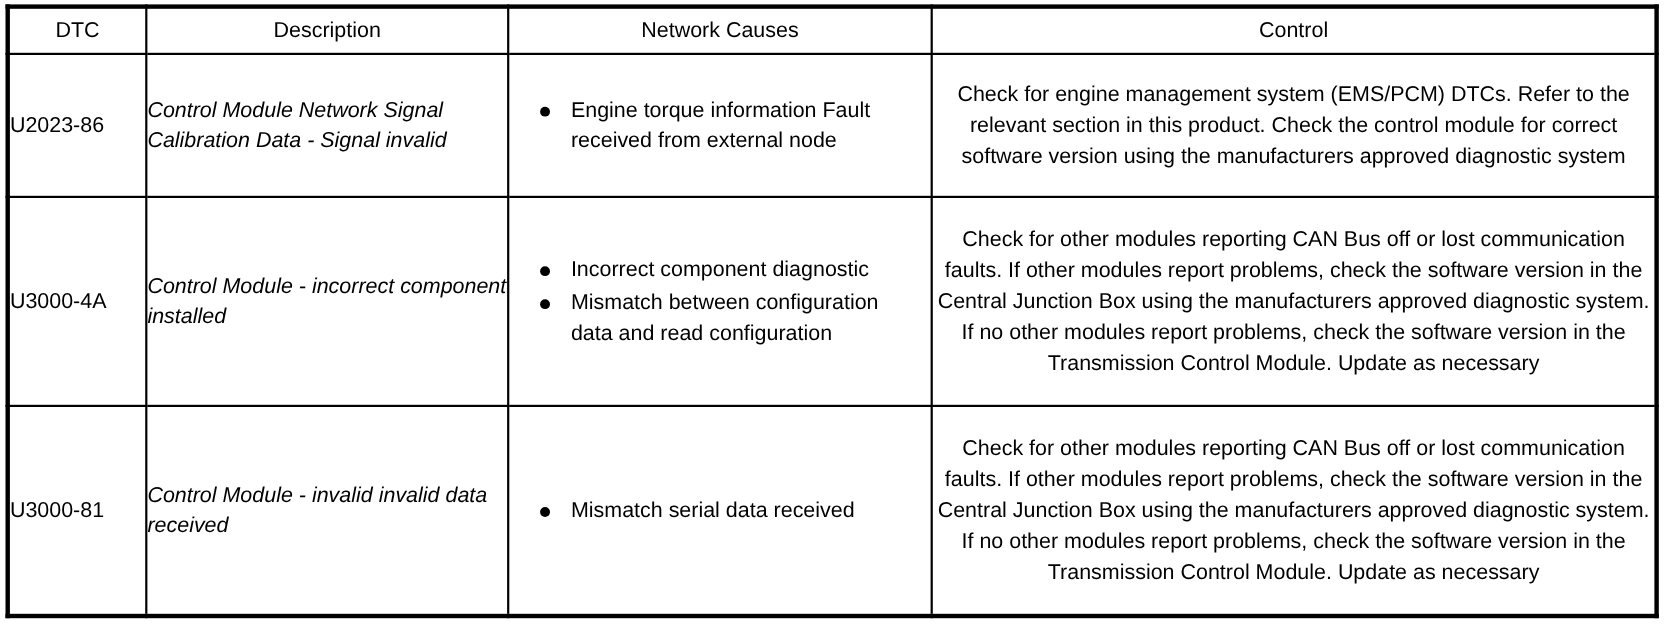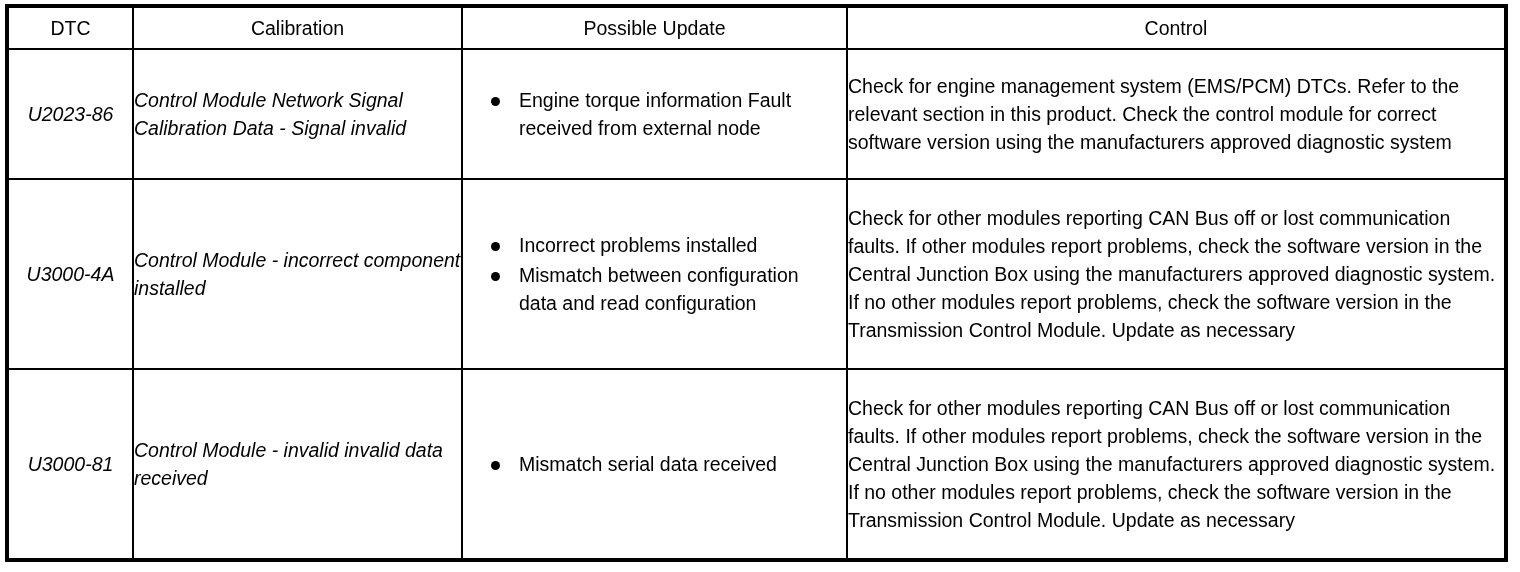--- a/index.html
+++ b/index.html
@@ -52,36 +52,35 @@
   }
 
   
   col.c-dtc    { width: 126px; }
   col.c-desc   { width: 329px; }
   col.c-cause  { width: 385px; }
   col.c-action { width: 659px; }
 
   
   td.dtc {
-    text-align: center;
+    text-align: left;
     padding: 4px 5px 4px 7px;
     white-space: nowrap;
-    font-style: italic;
   }
   td.desc {
     text-align: left;
     padding: 6px 6px 6px 8px;
     font-style: italic;
   }
   td.cause {
     text-align: left;
     padding: 6px 8px 6px 6px;
   }
   td.action {
-    text-align: left;
+    text-align: center;
     padding: 6px 6px 6px 8px;
     margin-left: 20px;
   }
 
   
   tr.row-1 td { height: 128px; }
   tr.row-2 td { height: 188px; }
   tr.row-3 td { height: 188px; }
 
   
@@ -121,22 +120,22 @@
     <colgroup>
       <col class="c-dtc">
       <col class="c-desc">
       <col class="c-cause">
       <col class="c-action">
     </colgroup>
 
     <thead>
       <tr>
         <th>DTC</th>
-        <th>Calibration</th>
-        <th>Possible Update</th>
+        <th>Description</th>
+        <th>Network Causes</th>
         <th>Control</th>
       </tr>
     </thead>
 
     <tbody>
 
       <tr class="row-1">
         <td class="dtc">
           <span class="dtc-text">U2023-86</span>
         </td>
@@ -160,21 +159,21 @@
         <td class="dtc">
           <span class="dtc-text">U3000-4A</span>
         </td>
         <td class="desc">
           <span class="desc-text">Control Module - incorrect component installed</span>
         </td>
         <td class="cause">
           <ul class="causes">
             <li>
               <span class="bullet"></span>
-              <span class="ctext">Incorrect problems installed</span>
+              <span class="ctext">Incorrect component diagnostic</span>
             </li>
             <li>
               <span class="bullet"></span>
               <span class="ctext">Mismatch between configuration data and read configuration</span>
             </li>
           </ul>
         </td>
         <td class="action">
           <span class="action-text">Check for other modules reporting CAN Bus off or lost communication faults. If other modules report problems, check the software version in the Central Junction Box using the manufacturers approved diagnostic system. If no other modules report problems, check the software version in the Transmission Control Module. Update as necessary</span>
         </td>

